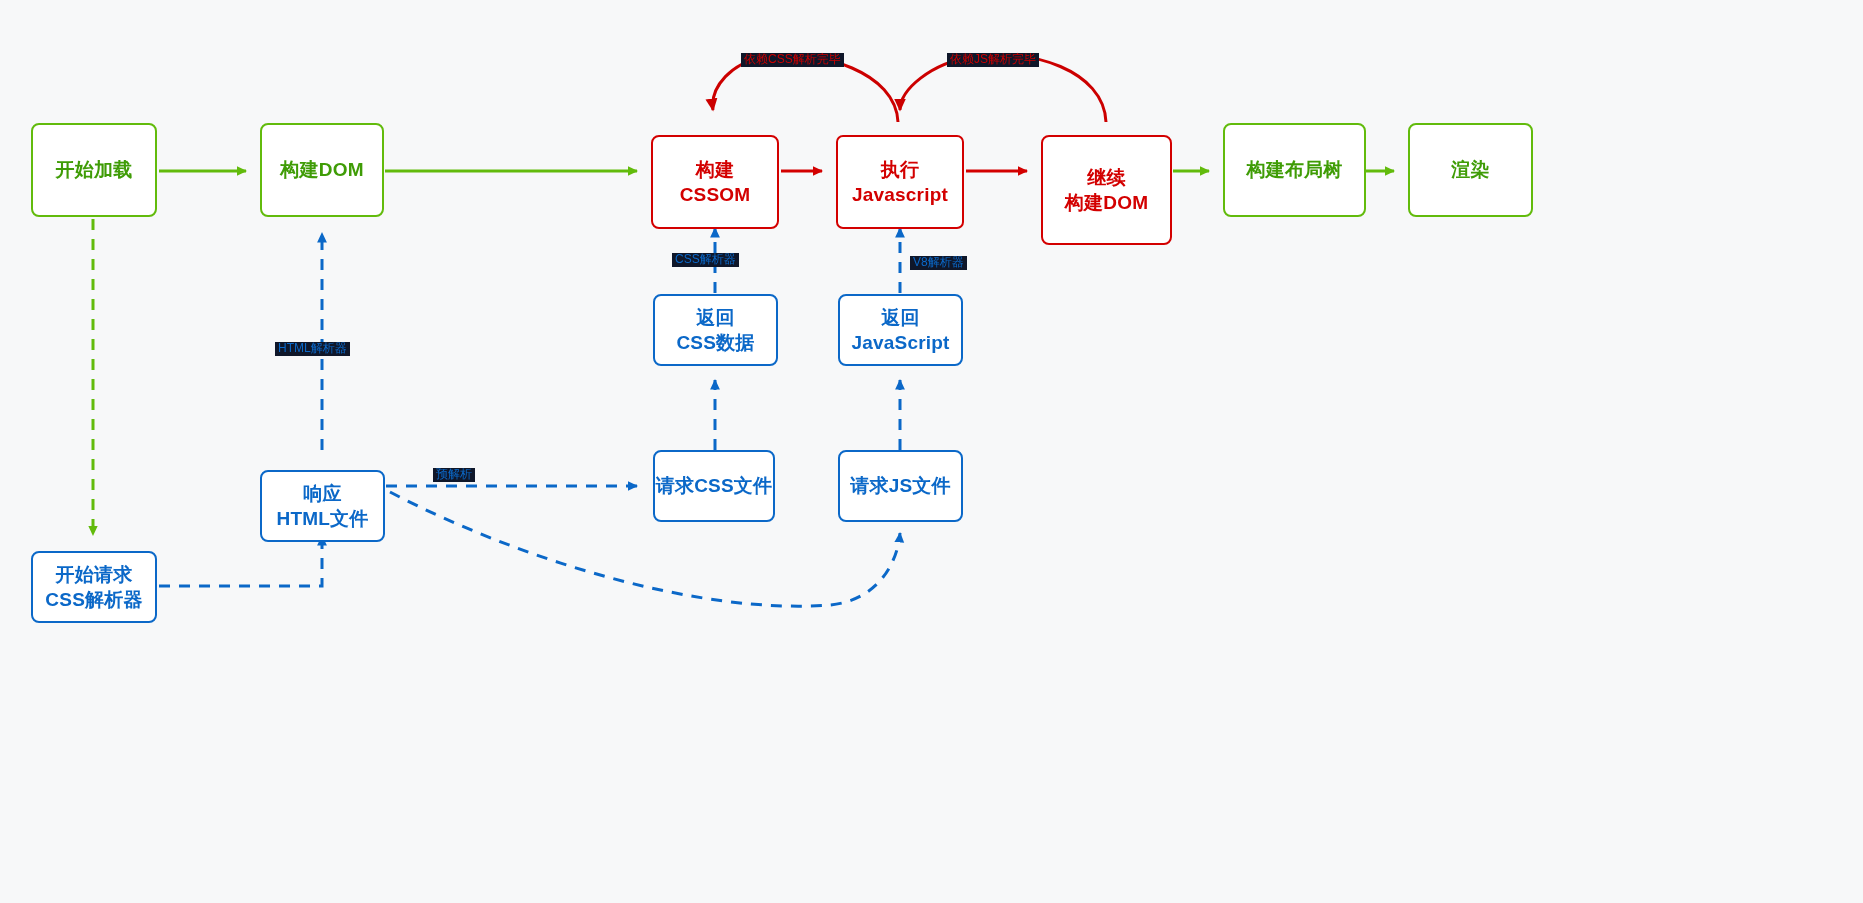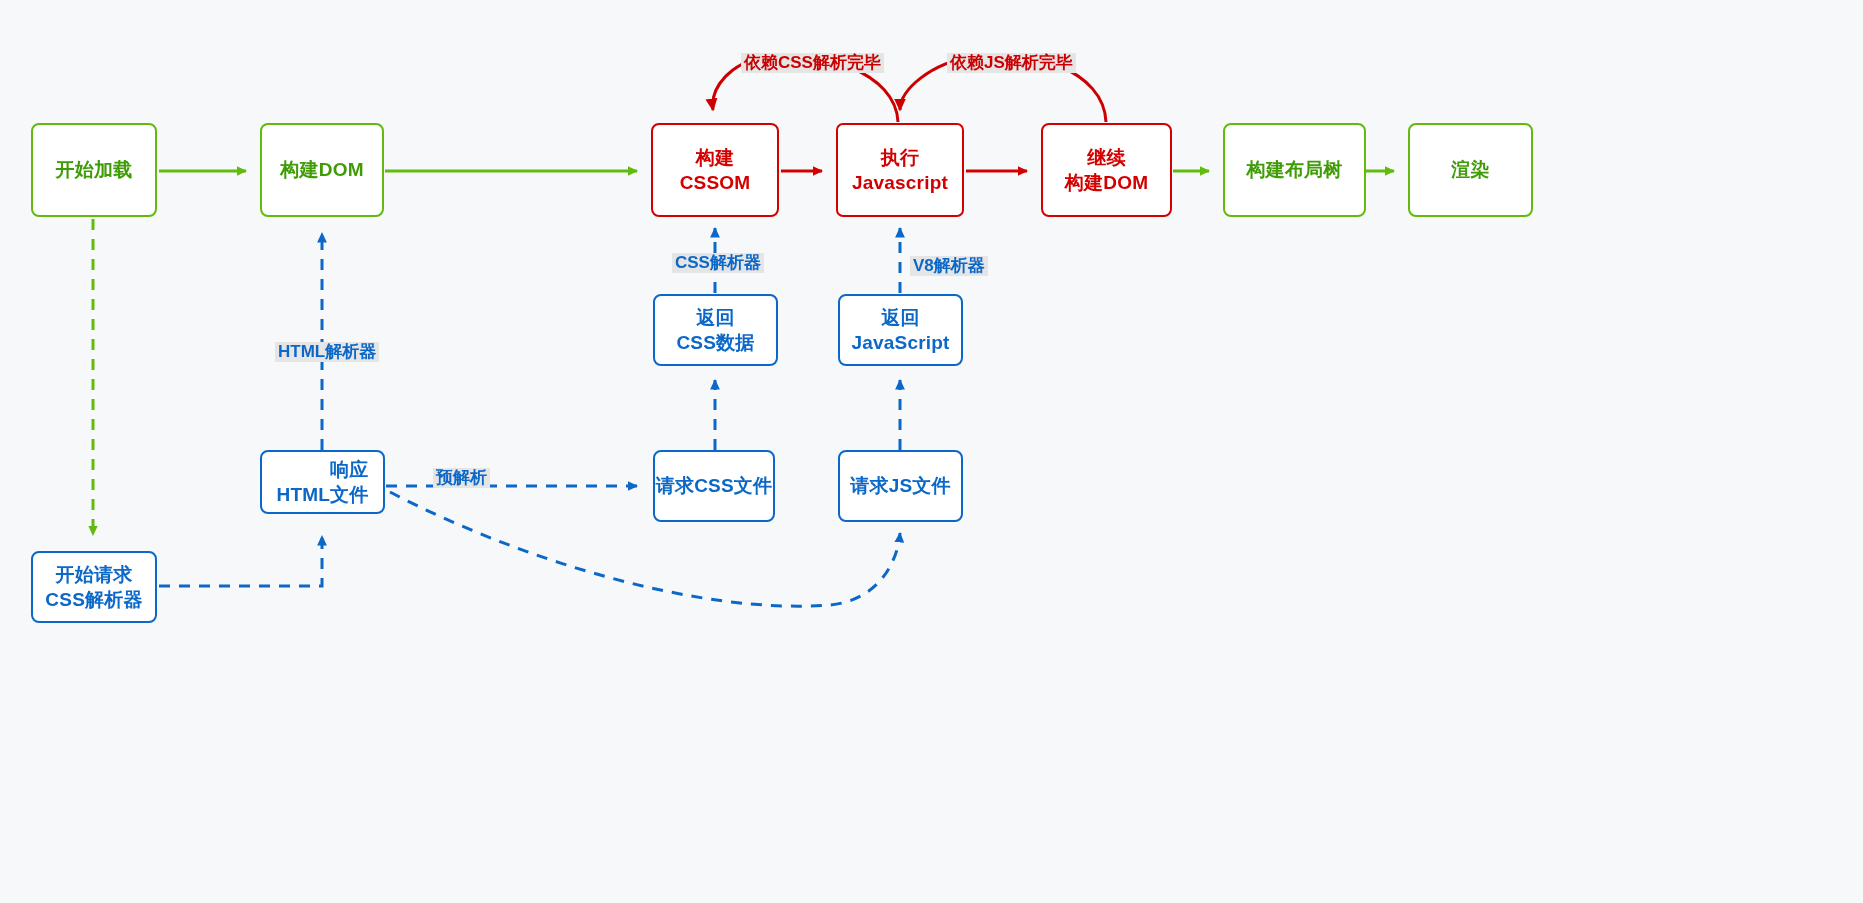--- a/index.html
+++ b/index.html
@@ -22,28 +22,28 @@
     align-items:center;
     justify-content:center;
     text-align:center;
     font-weight:bold;
     font-size:19px;
     line-height:1.32;
     letter-spacing:.2px;
     white-space:pre-line;
   }
   .node.green{border:2.6px solid #62bb0c;color:#3f9c06;}
-  .node.red{border:2.6px solid #d30000;color:#d30000;}
+  .node.red{border:2.6px solid #d30000;color:#d30000;margin-top:12px;}
   .node.blue{border:2.6px solid #0b68c8;color:#0b68c8;}
 
   .edge-label{
     position:absolute;
-    font-weight:bold;
-    font-size:17px;
-    background:#e5e5e5;
+    font-weight:normal;
+    font-size:12px;
+    background:#0f172a;
     padding:0 3px;
     white-space:nowrap;
     line-height:1.15;
   }
   .edge-label.red{color:#cc0000;}
   .edge-label.blue{color:#0b68c8;}
 </style>
 </head>
 <body>
 
@@ -111,21 +111,21 @@
   <div class="node red" style="left:651px;top:123px;width:128px;height:94px;">
     <span>构建
 CSSOM</span>
   </div>
 
   <div class="node red" style="left:836px;top:123px;width:128px;height:94px;border-radius:7px;">
     <span>执行
 Javascript</span>
   </div>
 
-  <div class="node red" style="left:1041px;top:123px;width:131px;height:94px;">
+  <div class="node red" style="left:1041px;top:123px;width:131px;height:110px;">
     <span>继续
 构建DOM</span>
   </div>
 
   <div class="node green" style="left:1223px;top:123px;width:143px;height:94px;">
     <span>构建布局树</span>
   </div>
 
   <div class="node green" style="left:1408px;top:123px;width:125px;height:94px;">
     <span>渲染</span>
@@ -134,21 +134,21 @@
   <div class="node blue" style="left:653px;top:294px;width:125px;height:72px;">
     <span>返回
 CSS数据</span>
   </div>
 
   <div class="node blue" style="left:838px;top:294px;width:125px;height:72px;">
     <span>返回
 JavaScript</span>
   </div>
 
-  <div class="node blue" style="left:260px;top:450px;width:125px;height:64px;text-align:right;">
+  <div class="node blue" style="left:260px;top:470px;width:125px;height:72px;">
     <span>响应
 HTML文件</span>
   </div>
 
   <div class="node blue" style="left:653px;top:450px;width:122px;height:72px;">
     <span>请求CSS文件</span>
   </div>
 
   <div class="node blue" style="left:838px;top:450px;width:125px;height:72px;">
     <span>请求JS文件</span>

